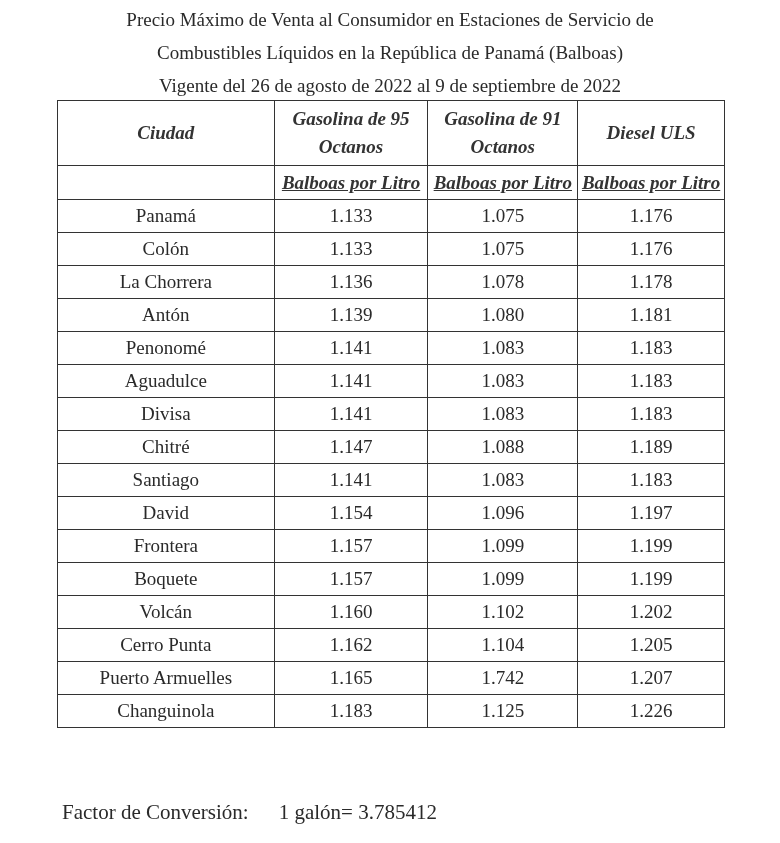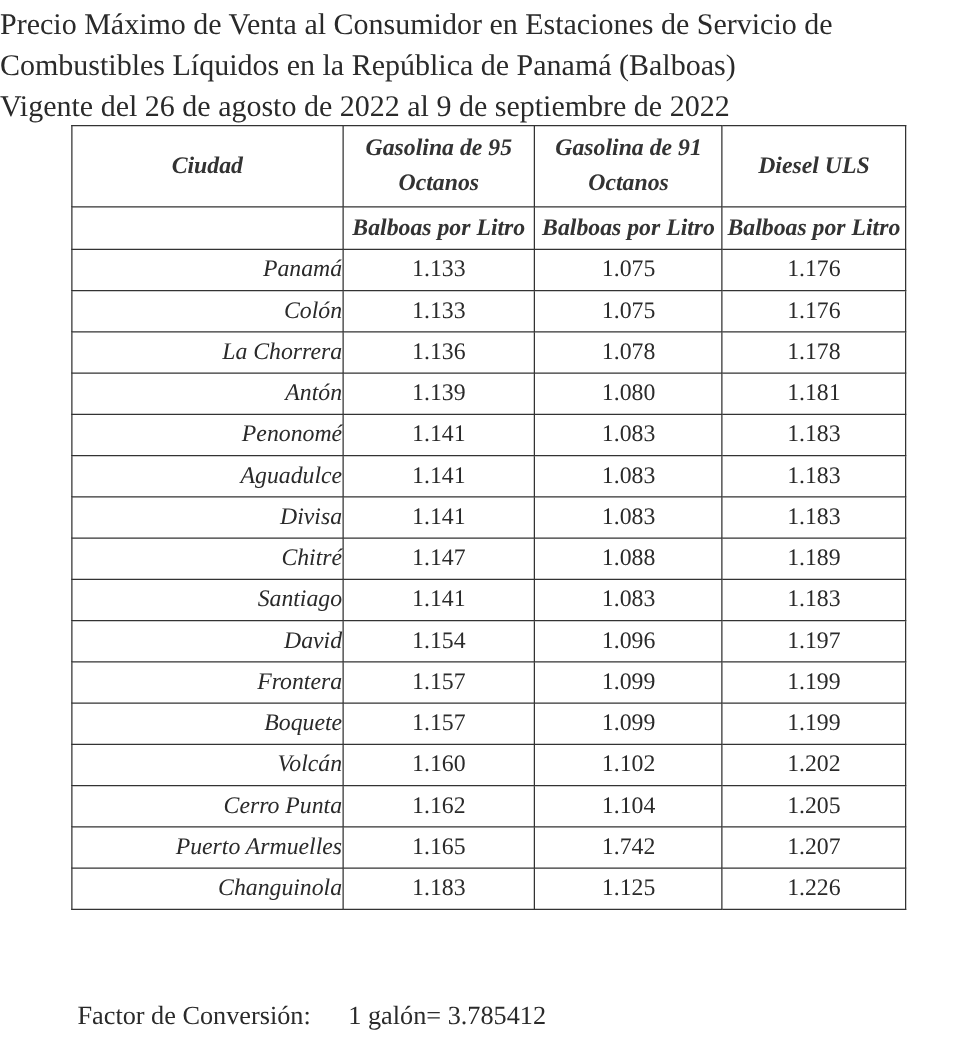--- a/index.html
+++ b/index.html
@@ -1,24 +1,24 @@
 <!DOCTYPE html>
 <html><head>
 <meta charset="utf-8">
 <style>
   html, body { margin: 0; padding: 0; background: #ffffff; }
   body { width: 780px; height: 843px; position: relative; overflow: hidden;
          font-family: "Liberation Serif", "DejaVu Serif", serif; color: #2a2a2a; }
-  .title { position: absolute; left: 0; width: 780px; font-size: 24px; line-height: 34px; }
+  .title { position: absolute; left: 0; width: 780px; text-align: center; font-size: 19px; line-height: 34px; }
   .t1 { top: 3px; } .t2 { top: 36px; } .t3 { top: 69px; }
   table.prices { position: absolute; left: 57px; top: 100px; border-collapse: collapse; width: 668px; padding-left: 26px; }
   table.prices td, table.prices th { border: 1.5px solid #333; padding: 0; font-size: 19px; }
   th.h { font-style: italic; font-weight: bold; height: 64px; line-height: 28px; text-align: center; color: #333; }
-  th.sub { font-style: italic; font-weight: bold; font-size: 14px; height: 33px; text-align: center; color: #333; }
-  td.city { padding-left: 6px; text-align: right; height: 32px; font-style: italic; }
+  th.sub { font-style: italic; font-weight: bold; font-size: 14px; height: 33px; text-align: center; color: #333; text-decoration: underline; }
+  td.city { padding-left: 6px; text-align: center; height: 32px; }
   td.num { text-align: center; height: 32px; }
   col.c0 { width: 217px; } col.c1 { width: 154px; } col.c2 { width: 150px; } col.c3 { width: 147px; }
   .footer { position: absolute; top: 798px; left: 62px; font-size: 21px; line-height: 28px; }
   .footer .val { margin-left: 30px; }
 </style>
 </head>
 <body>
 
 <div class="title t1">Precio Máximo de Venta al Consumidor en Estaciones de Servicio de</div>
 <div class="title t2">Combustibles Líquidos en la República de Panamá (Balboas)</div>

